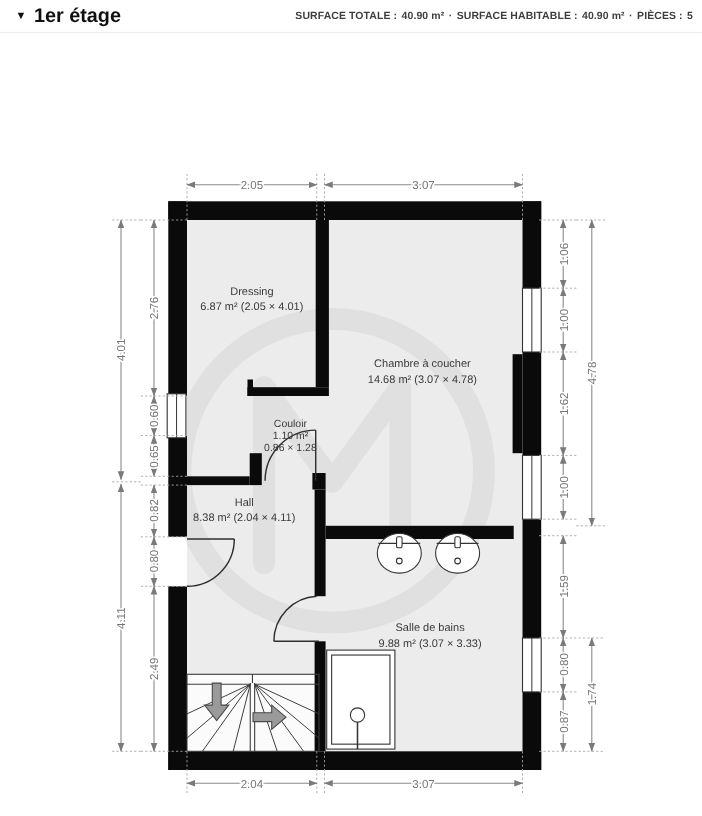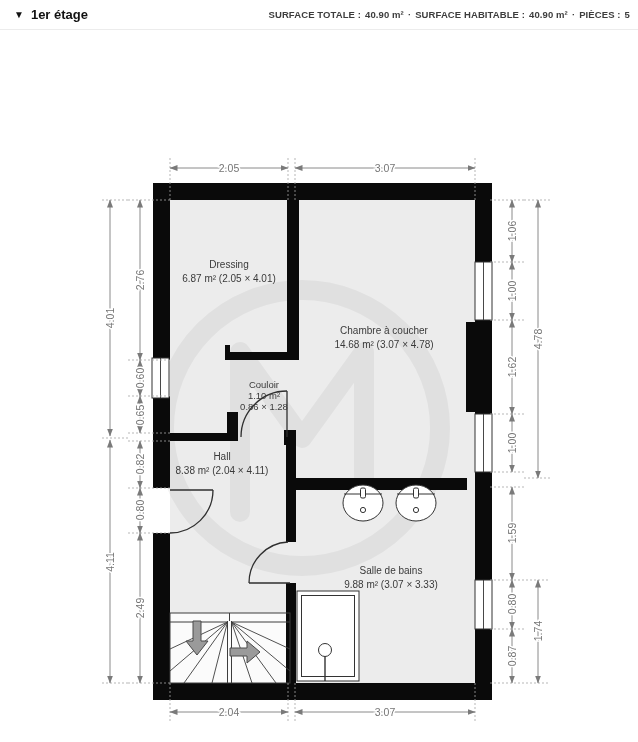--- a/index.html
+++ b/index.html
@@ -1,21 +1,21 @@
 <!DOCTYPE html>
 <html><head>
 <meta charset="utf-8">
 <style>
   html,body{margin:0;padding:0;background:#fff;}
   body{width:638px;height:742px;position:relative;font-family:"Liberation Sans",sans-serif;overflow:hidden;}
   .hdr{position:absolute;top:0;left:0;right:0;height:30px;background:#fff;border-bottom:1px solid #ececec;
        display:flex;align-items:center;justify-content:space-between;padding:0 8px 0 14px;box-sizing:border-box;z-index:2;}
   .hdr-left{display:flex;align-items:center;gap:7px;cursor:pointer;}
   .tri{font-size:10px;color:#111;line-height:1;}
-  .floor-name{font-size:13px;font-weight:bold;color:#111;}
+  .floor-name{font-size:18px;font-weight:bold;color:#111;}
   .stats{display:flex;align-items:flex-start;gap:4px;font-size:9.5px;font-weight:bold;color:#3d3d3d;letter-spacing:.1px;white-space:nowrap;}
   .stats .sep{color:#3d3d3d;}
   svg{position:absolute;top:0;left:0;z-index:1;}
   svg text{font-family:"Liberation Sans",sans-serif;}
   .dim{font-size:10.5px;fill:#757575;text-anchor:middle;paint-order:stroke;stroke:#fff;stroke-width:3px;}
   .rname,.rarea{font-size:10px;fill:#3a3a3a;text-anchor:middle;}
   .small{font-size:9.5px;}
   .dimline{stroke:#8a8a8a;stroke-width:1;fill:none;}
   .ext{stroke:#a5a5a5;stroke-width:0.8;stroke-dasharray:2 2;fill:none;}
   .door{stroke:#2f2f2f;stroke-width:1.3;fill:none;}

